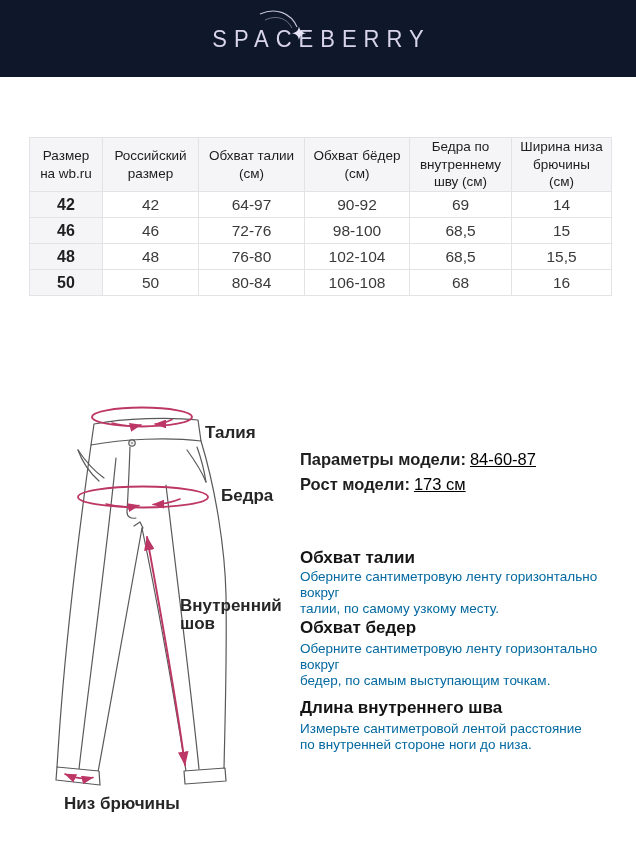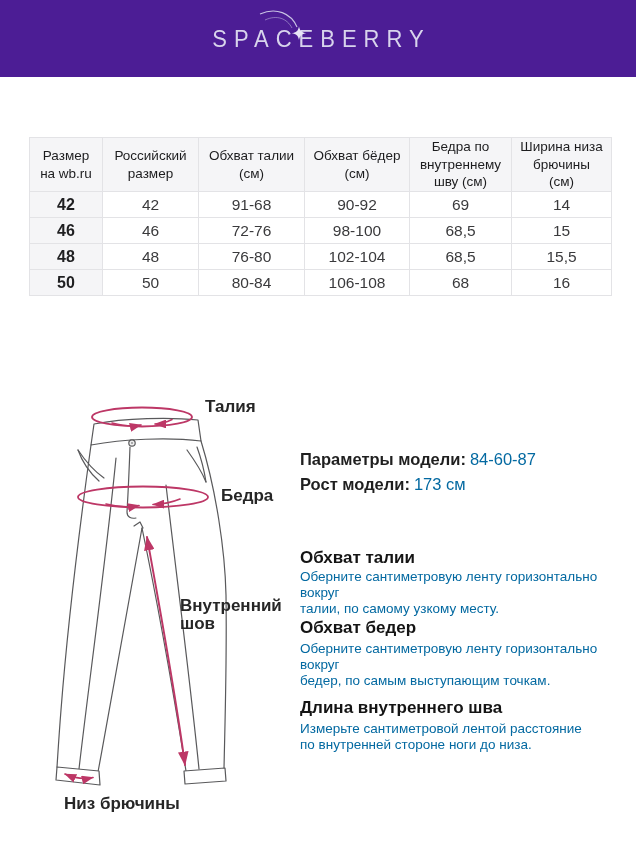--- a/index.html
+++ b/index.html
@@ -6,21 +6,21 @@
   html,body { width:636px; height:848px; }
   body {
     position:relative;
     background:#ffffff;
     font-family:"Liberation Sans", sans-serif;
     overflow:hidden;
   }
   
   .banner {
     position:absolute; left:0; top:0; width:636px; height:77px;
-    background:#4c1d95;
+    background:#0f172a;
   }
   .logo-wrap { position:absolute; left:0; top:0; width:636px; height:77px; }
   .logo-text {
     position:absolute; left:0; top:26px; width:636px;
     text-align:center; text-indent:7px;
     color:#d8d4ec; font-size:22px; font-weight:400; letter-spacing:7px;
     transform:scaleY(1.12); transform-origin:center;
   }
   .comet-svg { position:absolute; left:0; top:0; }
   
@@ -42,31 +42,31 @@
   }
   .size-table td.size-cell {
     background:#f5f5f7; font-weight:700; font-size:16px; color:#1f1f21;
   }
   
   .pants-svg { position:absolute; left:20px; top:390px; }
   .fig-label {
     position:absolute; font-size:17px; font-weight:600; color:#262626;
     line-height:18px; white-space:pre-line;
   }
-  #label-waist  { left:205px; top:398px; }
+  #label-waist  { left:205px; top:424px; }
   #label-hips   { left:221px; top:487px; }
   #label-inseam { left:180px; top:597px; }
   #label-hem    { left:64px;  top:795px; }
   
   .model-params {
     position:absolute; left:300px; top:447px;
     font-size:16.5px; line-height:25px; color:#1f1f1f;
   }
   .model-params .lbl { font-weight:700; }
-  .model-params .val { font-weight:400; color:#0369a1; margin-left:4px; }
+  .model-params .val { font-weight:400; color:#000000; margin-left:4px;text-decoration:underline; }
   .section-title {
     position:absolute; left:300px;
     font-size:17px; font-weight:700; color:#141414; line-height:20px;
   }
   .section-text {
     position:absolute; left:300px;
     font-size:13.5px; line-height:16px; color:#0369a1; white-space:pre-line;
   }
   #sec-title-0 { top:548px; }  #sec-text-0 { top:569px; }
   #sec-title-1 { top:618px; }  #sec-text-1 { top:641px; }
@@ -110,21 +110,21 @@
 шву (см)</th>
       <th>Ширина низа
 брючины
 (см)</th>
     </tr>
   </thead>
   <tbody>
     <tr>
       <td class="size-cell">42</td>
       <td>42</td>
-      <td>91-68</td>
+      <td>64-97</td>
       <td>90-92</td>
       <td>69</td>
       <td>14</td>
     </tr>
     <tr>
       <td class="size-cell">46</td>
       <td>46</td>
       <td>72-76</td>
       <td>98-100</td>
       <td>68,5</td>

